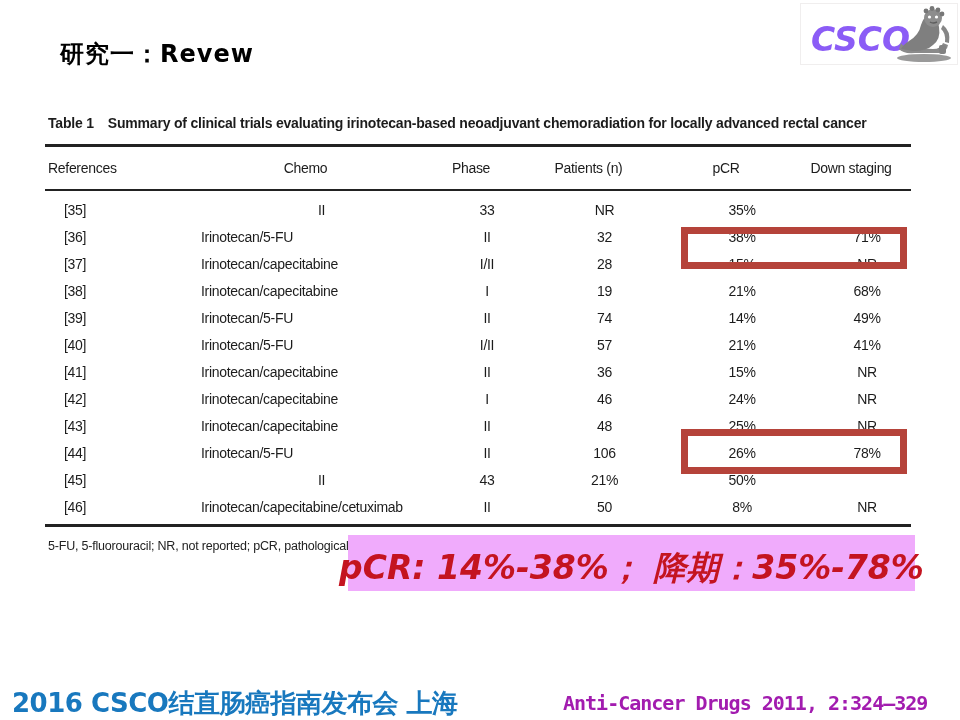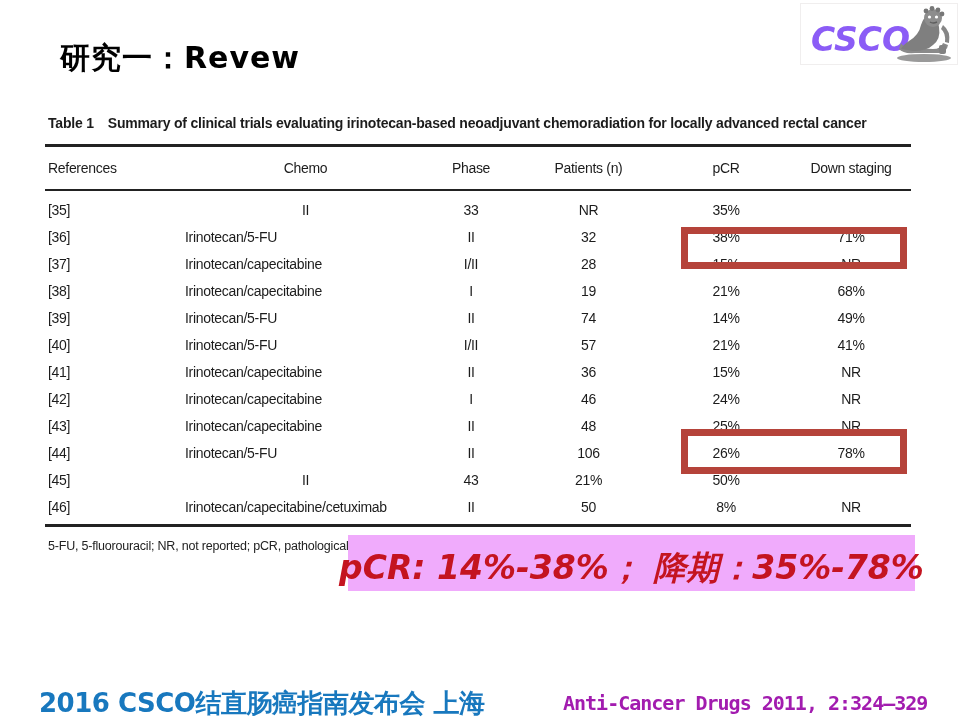--- a/index.html
+++ b/index.html
@@ -2,21 +2,21 @@
 <html><head>
 <meta charset="utf-8">
 <style>
   html,body{margin:0;padding:0;background:#fff;}
   .slide{
     position:relative;width:960px;height:720px;background:#ffffff;
     font-family:"Liberation Sans", sans-serif;overflow:hidden;
   }
   
   .title{
-    position:absolute;left:60px;top:38px;font-size:30px;font-weight:bold;
+    position:absolute;left:60px;top:38px;font-size:24px;font-weight:bold;
     color:#000;letter-spacing:1px;font-family:"DejaVu Sans", sans-serif;
   }
   
   .logo{
     position:absolute;left:800px;top:3px;width:156px;height:60px;background:#fff;
     border:1px solid #f0eeee;display:flex;align-items:flex-end;
   }
   .logo-text{
     font-family:"DejaVu Sans", sans-serif;font-weight:bold;font-style:italic;
     font-size:33px;color:#8b5cf6;line-height:1;margin:0 0 8px 10px;letter-spacing:0px;
@@ -27,21 +27,21 @@
     position:absolute;left:45px;top:105px;width:866px;color:#1c1c1c;
   }
   .caption{font-size:14px;font-weight:bold;padding:10px 0 0 3px;letter-spacing:-0.2px;}
   .caption .cap-label{margin-right:14px;}
   .rule-top{height:3px;background:#222;margin-top:13px;}
   .rule-mid{height:2px;background:#222;}
   .rule-bot{height:3px;background:#222;}
   .tgrid{display:grid;grid-template-columns:140px 241px 90px 145px 130px 120px;align-items:center;}
   .thead{height:42px;font-size:14px;}
   .trow{height:27px;font-size:14px;}
-  .tbody{padding:5px 0 4px 0;}
+  .tbody{padding:5px 0 4px 0;margin-left:16px;}
   .cell{letter-spacing:-0.3px;white-space:nowrap;}
   .c0{text-align:left;padding-left:3px;}
   .c1{text-align:left;}
   .thead .c1{text-align:center;}
   .c2,.c3,.c4,.c5{text-align:center;}
   .footnote{font-size:12.5px;padding:12px 0 0 3px;letter-spacing:-0.2px;color:#222;}
   
   .hlbox{position:absolute;border:7px solid #b5433a;background:transparent;}
   .hlbox1{left:681px;top:227px;width:212px;height:28px;}
   .hlbox2{left:681px;top:429px;width:212px;height:31px;}
@@ -50,21 +50,21 @@
     position:absolute;left:348px;top:535px;width:567px;height:56px;background:#f0abfc;
     display:flex;align-items:flex-end;justify-content:center;font-style:italic;
   }
   .banner-text{
     font-family:"DejaVu Sans", sans-serif;font-size:33px;font-weight:bold;color:#c41420;
     white-space:nowrap;letter-spacing:0px;
   }
   
   .footer-left{
     position:absolute;left:12px;top:686px;font-size:26px;font-weight:bold;color:#1878be;
-    font-family:"DejaVu Sans", sans-serif;letter-spacing:-0.5px;white-space:nowrap;margin-left:27px;
+    font-family:"DejaVu Sans", sans-serif;letter-spacing:-0.5px;white-space:nowrap;
   }
   .footer-right{
     position:absolute;left:563px;top:691px;font-size:20px;font-weight:bold;color:#a21caf;
     font-family:"DejaVu Sans Mono", monospace;letter-spacing:-1px;white-space:nowrap;
   }
 </style>
 </head>
 <body>
 
 <div class="slide">

